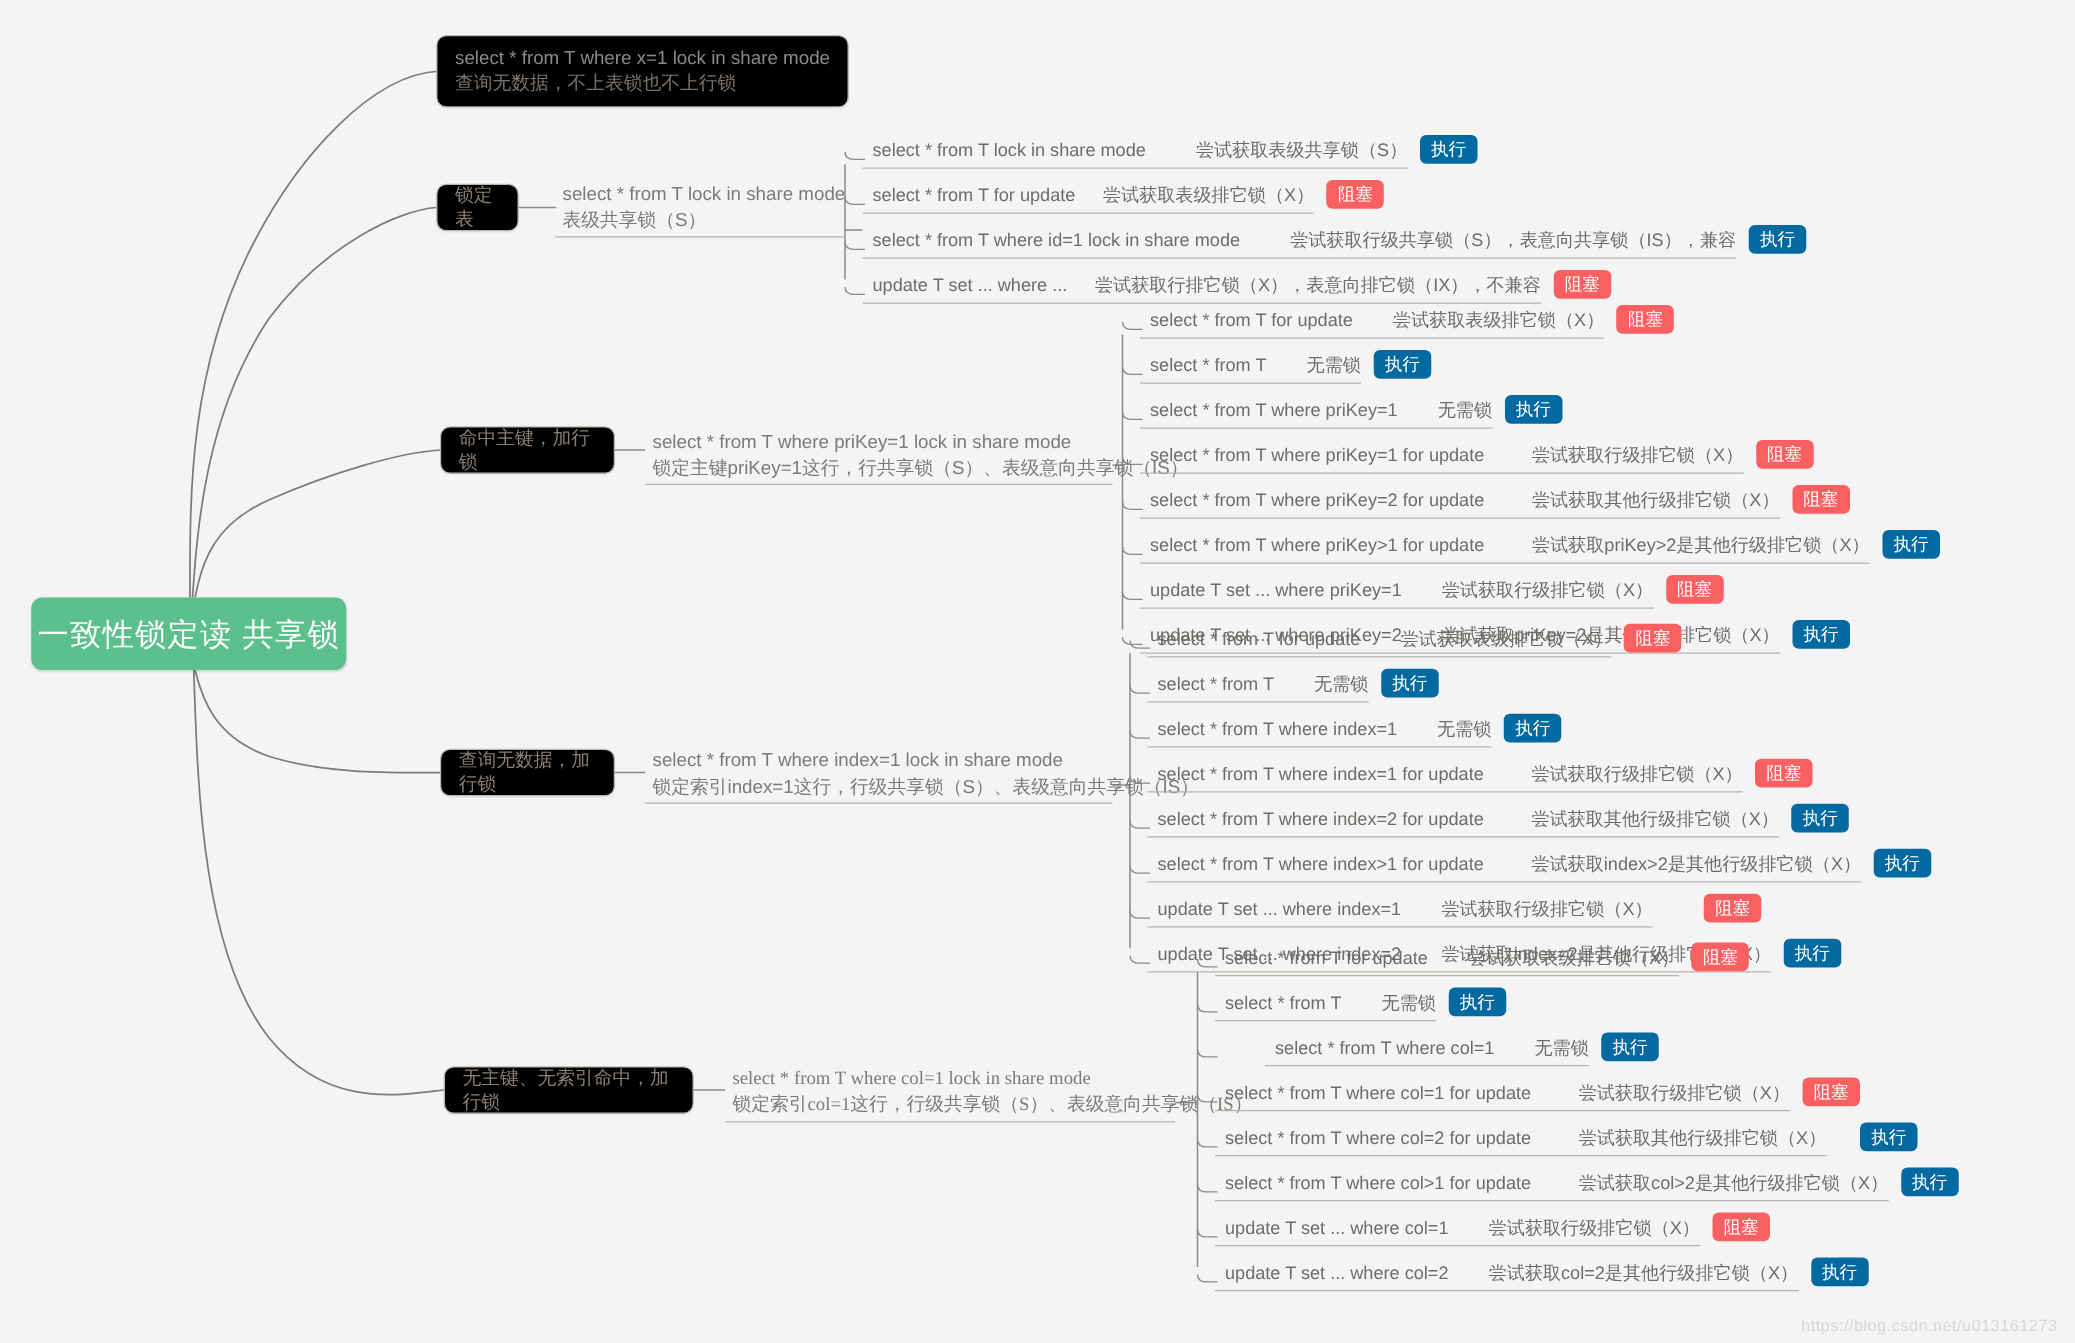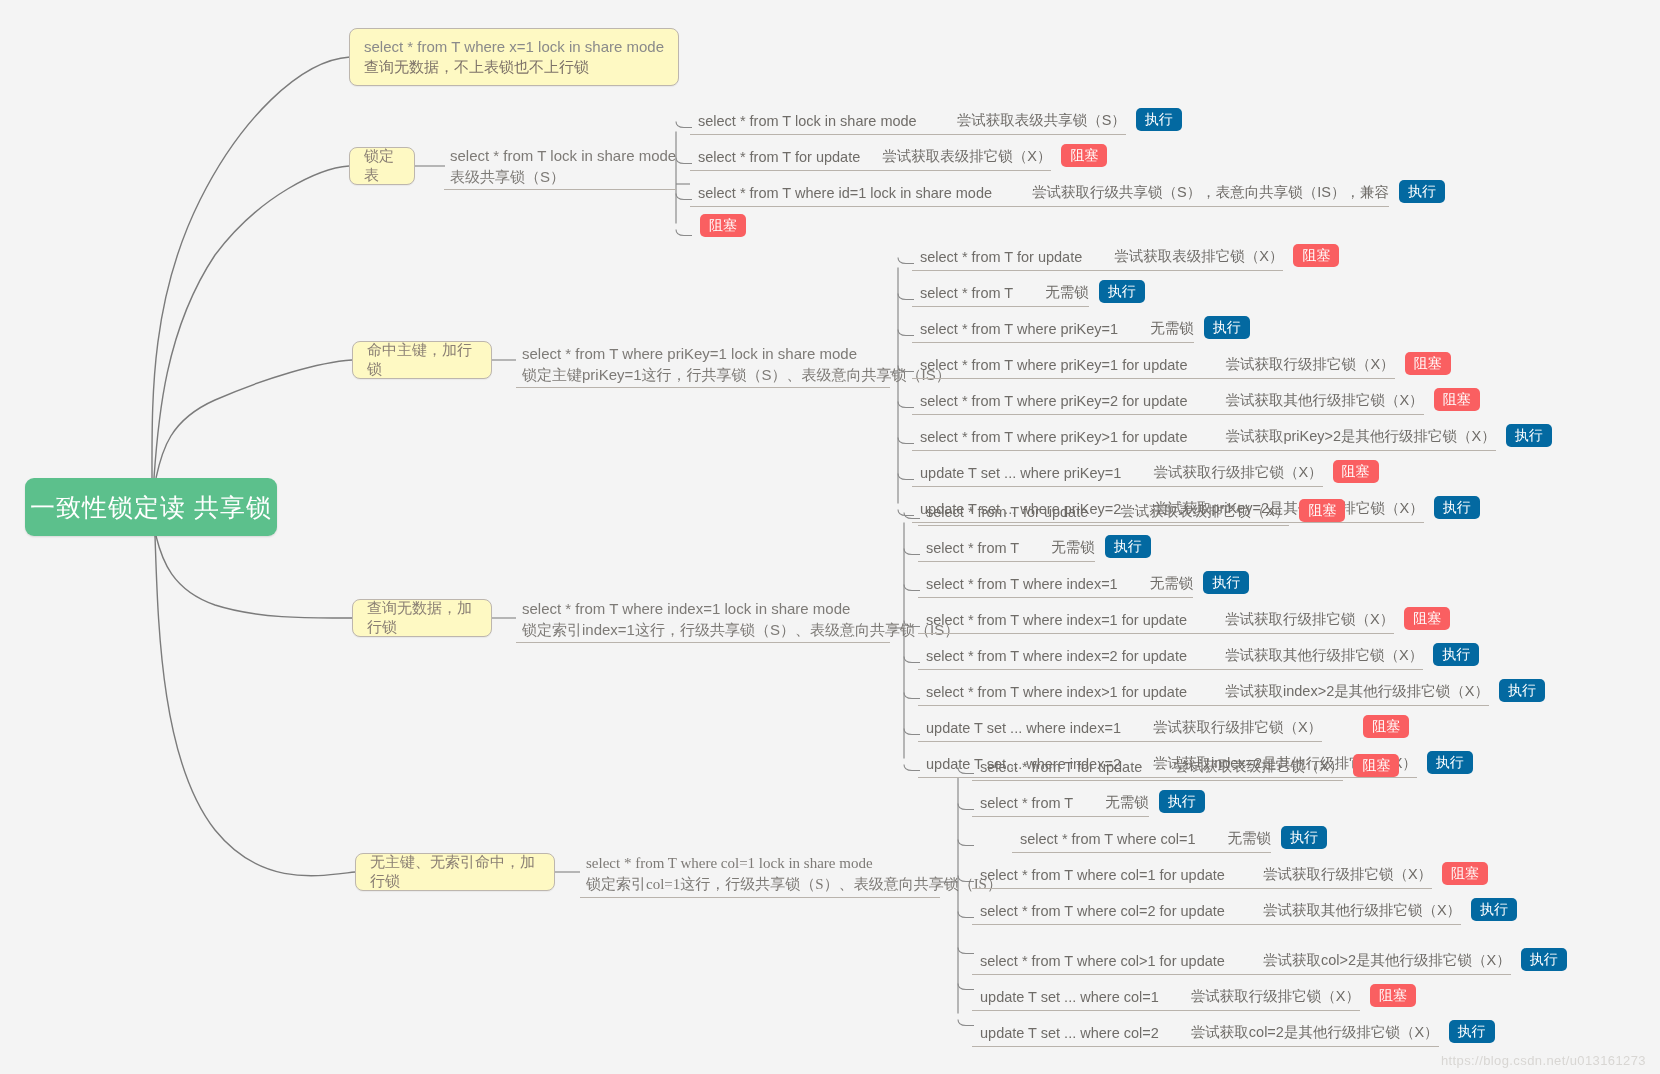--- a/index.html
+++ b/index.html
@@ -17,21 +17,21 @@
   .root{
     left:25px;top:478px;width:252px;height:58px;
     background:#5cc08c;border-radius:9px;
     display:flex;align-items:center;justify-content:center;
     color:#ffffff;font-size:25px;letter-spacing:1px;
     box-shadow:0 1px 2px rgba(0,0,0,.12);
   }
 
   
   .l1{
-    background:#fef9c3;border:1px solid #bdb6ae;border-radius:8px;
+    background:#000000;border:1px solid #bdb6ae;border-radius:8px;
     display:flex;align-items:center;justify-content:center;
     color:#8a7f74;font-size:15px;padding:0 14px;height:38px;
     box-shadow:0 1px 1px rgba(0,0,0,.05);
   }
   .l1.two-line{height:58px;align-items:center;}
   .l1 .t{line-height:20px;text-align:left;color:#7d7269;}
   .l1 .t .en{color:#8a8a8a;}
 
   
   .txt{
@@ -160,20 +160,25 @@
   </div>
   <div class="row" style="margin-bottom:9px;">
     <span class="underlined">
         <span class="sql">select * from T where id=1 lock in share mode</span>
     <span class="gap" style="width:36px"></span>
         <span class="note">尝试获取行级共享锁（S），表意向共享锁（IS），兼容</span>
       </span>
     <span class="badge ok">执行</span>
   </div>
   <div class="row">
+    <span class="underlined">
+        <span class="sql">update T set ... where ...</span>
+    <span class="gap" style="width:18px"></span>
+        <span class="note">尝试获取行排它锁（X），表意向排它锁（IX），不兼容</span>
+      </span>
     <span class="badge block">阻塞</span>
   </div>
 </div>
 
 <div class="node l1" style="left:352px;top:341px;width:140px;">
   <span>命中主键，加行锁</span>
 </div>
 <div class="node txt multi" style="left:516px;top:341px;width:374px;">
   <div>select * from T where priKey=1 lock in share mode</div>
   <div>锁定主键priKey=1这行，行共享锁（S）、表级意向共享锁（IS）</div>
@@ -355,21 +360,21 @@
     <span class="badge ok">执行</span>
   </div>
   <div class="row" style="margin-bottom:9px;">
     <span class="underlined">
         <span class="sql">select * from T where col=1 for update</span>
     <span class="gap" style="width:34px"></span>
         <span class="note">尝试获取行级排它锁（X）</span>
       </span>
     <span class="badge block">阻塞</span>
   </div>
-  <div class="row" style="margin-bottom:23px;">
+  <div class="row" style="margin-bottom:9px;gap:17px;">
     <span class="underlined">
         <span class="sql">select * from T where col=2 for update</span>
     <span class="gap" style="width:34px"></span>
         <span class="note">尝试获取其他行级排它锁（X）</span>
       </span>
     <span class="badge ok">执行</span>
   </div>
   <div class="row" style="margin-bottom:9px;">
     <span class="underlined">
         <span class="sql">select * from T where col&gt;1 for update</span>

